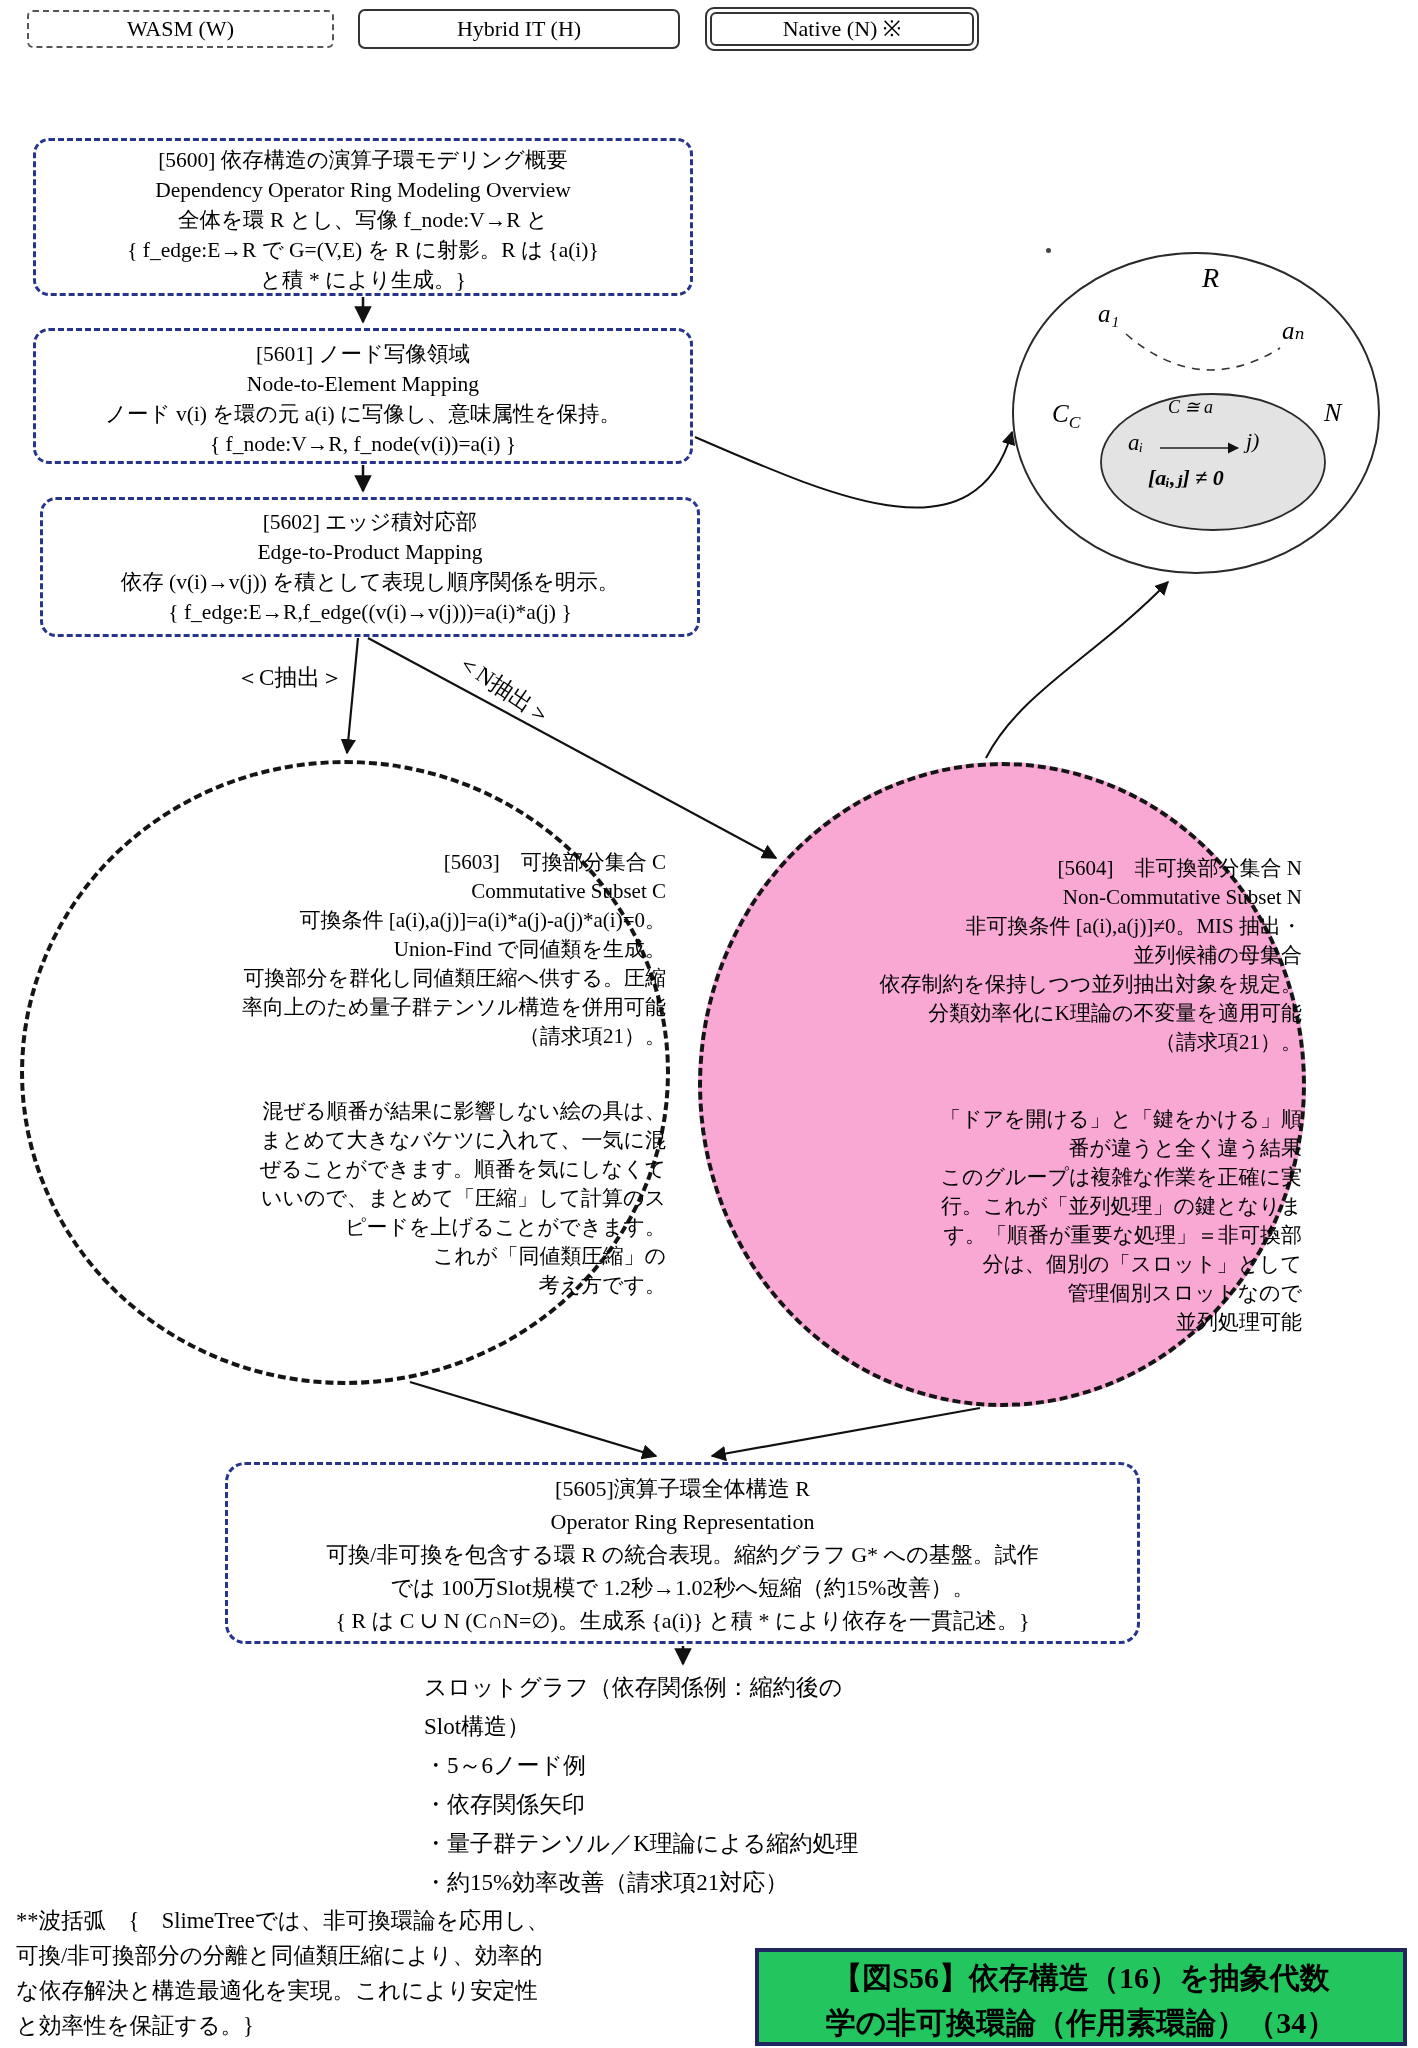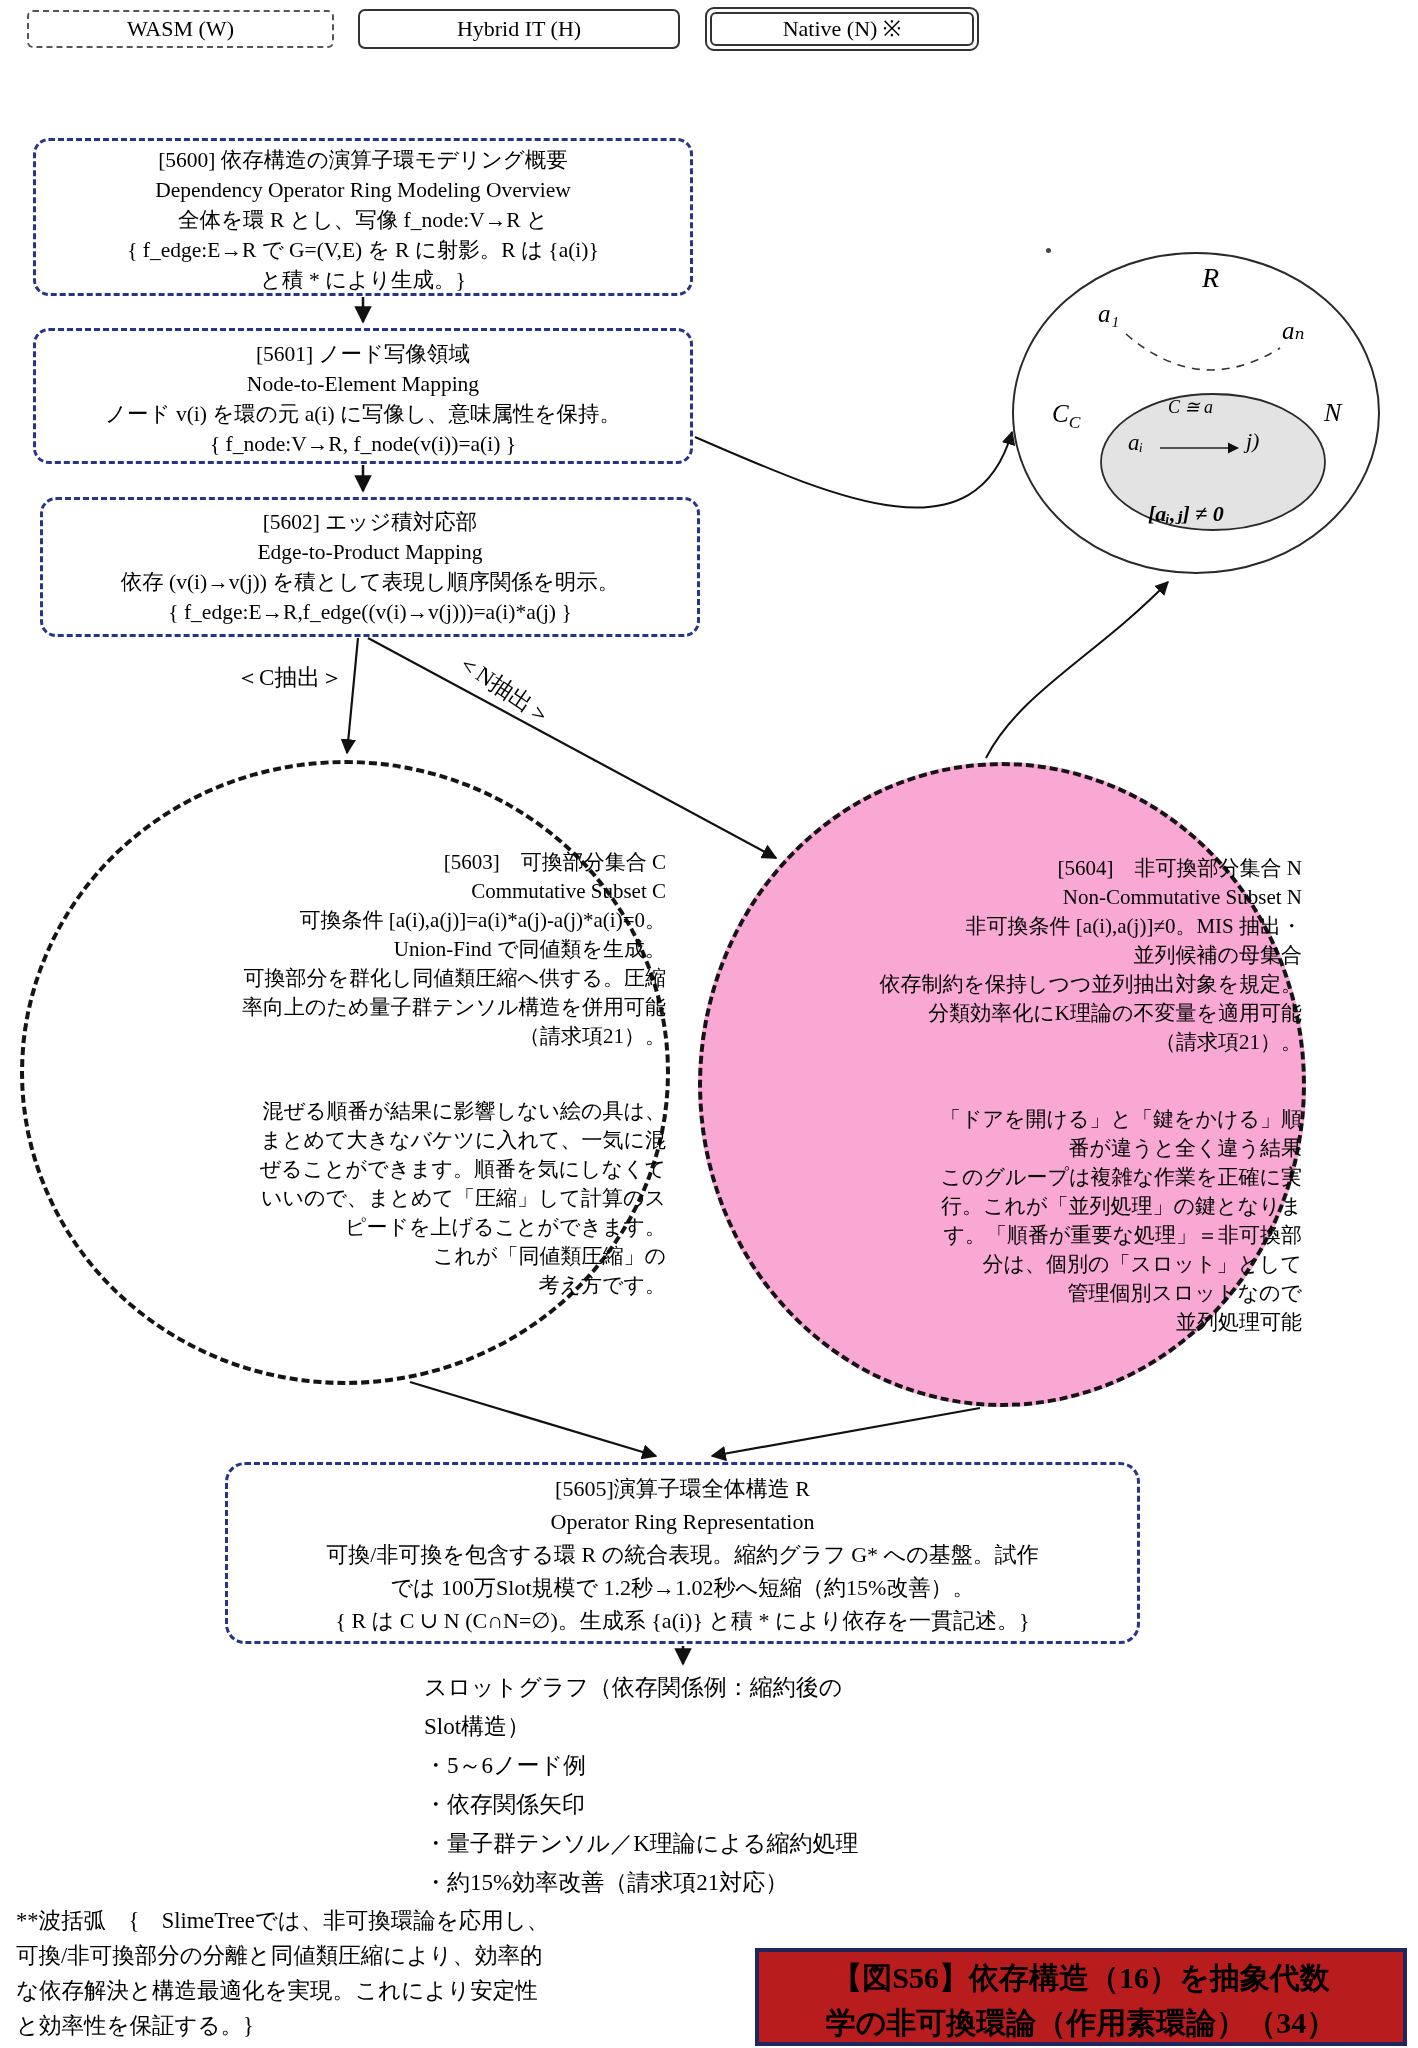--- a/index.html
+++ b/index.html
@@ -40,35 +40,35 @@
   
   .ringlab { position:absolute; z-index:3; font-style:italic; white-space:nowrap; }
   #rl-r  { left:1202px; top:262px; font-size:28px; }
   #rl-a1 { left:1098px; top:300px; font-size:25px; }
   #rl-an { left:1282px; top:316px; font-size:25px; }
   #rl-cc { left:1052px; top:400px; font-size:25px; }
   #rl-n  { left:1324px; top:398px; font-size:26px; }
   #rl-it { left:1168px; top:396px; font-size:18px; }
   #rl-ai { left:1128px; top:430px; font-size:23px; }
   #rl-j  { left:1246px; top:428px; font-size:22px; }
-  #rl-ib { left:1148px; top:500px; font-size:22px; font-weight:600; }
+  #rl-ib { left:1148px; top:464px; font-size:22px; font-weight:600; }
   .dot { position:absolute; z-index:3; width:5px; height:5px; background:#444; border-radius:50%; left:1046px; top:248px; }
   sub.ss { font-size:70%; }
 
   
   #slot-note { position:absolute; z-index:2; left:424px; top:1668px; width:540px; }
   #slot-note .ln { font-size:23px; line-height:39px; white-space:nowrap; }
 
   
   #footnote { position:absolute; z-index:2; left:16px; top:1903px; width:650px; }
   #footnote .ln { font-size:22.5px; line-height:35px; white-space:nowrap; }
 
   
   #caption { position:absolute; z-index:2; left:755px; top:1948px; width:652px; height:98px;
-             border:4px solid #20265e; text-align:center; padding-top:3px; background:#b91c1c; }
+             border:4px solid #20265e; text-align:center; padding-top:3px; background:#22c55e; }
   #caption .ln { font-size:30px; line-height:45px; font-weight:bold; white-space:nowrap; }
 </style>
 </head>
 <body>
 
 <div id="canvas">
 
   <svg class="overlay" width="1418" height="2048" viewBox="0 0 1418 2048">
     <defs>
       <marker id="arw" viewBox="0 0 10 10" refX="9" refY="5" markerWidth="7" markerHeight="7" orient="auto-start-reverse">

